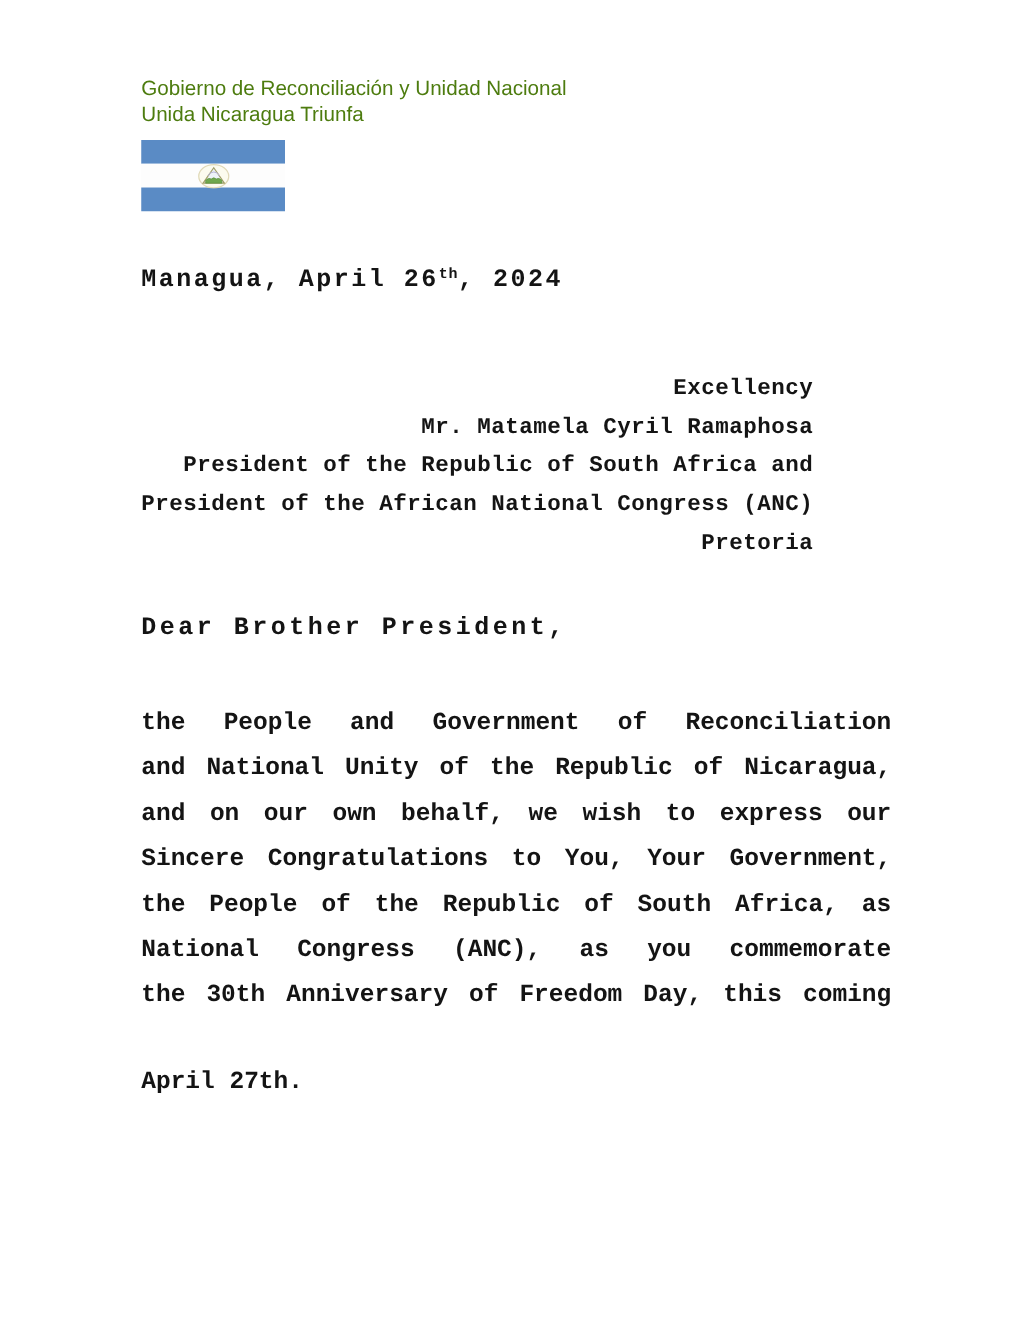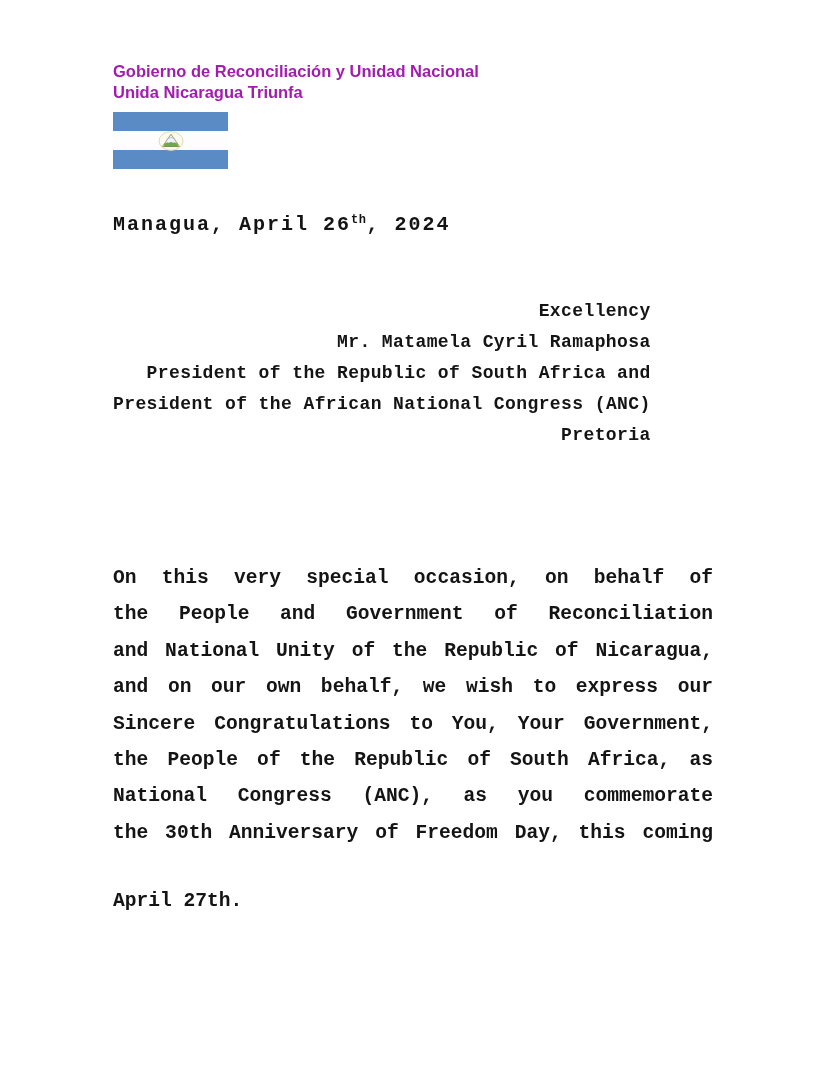--- a/index.html
+++ b/index.html
@@ -12,24 +12,24 @@
     color: #141414;
     font-family: "Liberation Mono", monospace;
   }
 
   
   .letterhead {
     position: absolute;
     left: 113px;
     top: 61px;
     font-family: "Liberation Sans", sans-serif;
-    font-weight: bold;
+    font-weight: normal;
     font-size: 16.5px;
     line-height: 21px;
-    color: #a21caf;
+    color: #4d7c0f;
     white-space: nowrap;
   }
 
   
   .flag {
     position: absolute;
     left: 113px;
     top: 112px;
     width: 115px;
     height: 57px;
@@ -135,23 +135,23 @@
   </div>
 
   <div class="recipient">
     <div>Excellency</div>
     <div>Mr. Matamela Cyril Ramaphosa</div>
     <div>President of the Republic of South Africa and</div>
     <div>President of the African National Congress (ANC)</div>
     <div>Pretoria</div>
   </div>
 
+  <div class="salutation">Dear Brother President,</div>
 
   <div class="body-par">
-    <div class="body-line">On this very special occasion, on behalf of</div>
     <div class="body-line">the People and Government of Reconciliation</div>
     <div class="body-line">and National Unity of the Republic of Nicaragua,</div>
     <div class="body-line">and on our own behalf, we wish to express our</div>
     <div class="body-line">Sincere Congratulations to You, Your Government,</div>
     <div class="body-line">the People of the Republic of South Africa, as</div>
     <div class="body-line">National Congress (ANC), as you commemorate</div>
     <div class="body-line">the 30th Anniversary of Freedom Day, this coming</div>
     <div class="body-line last">April 27th.</div>
   </div>
 

